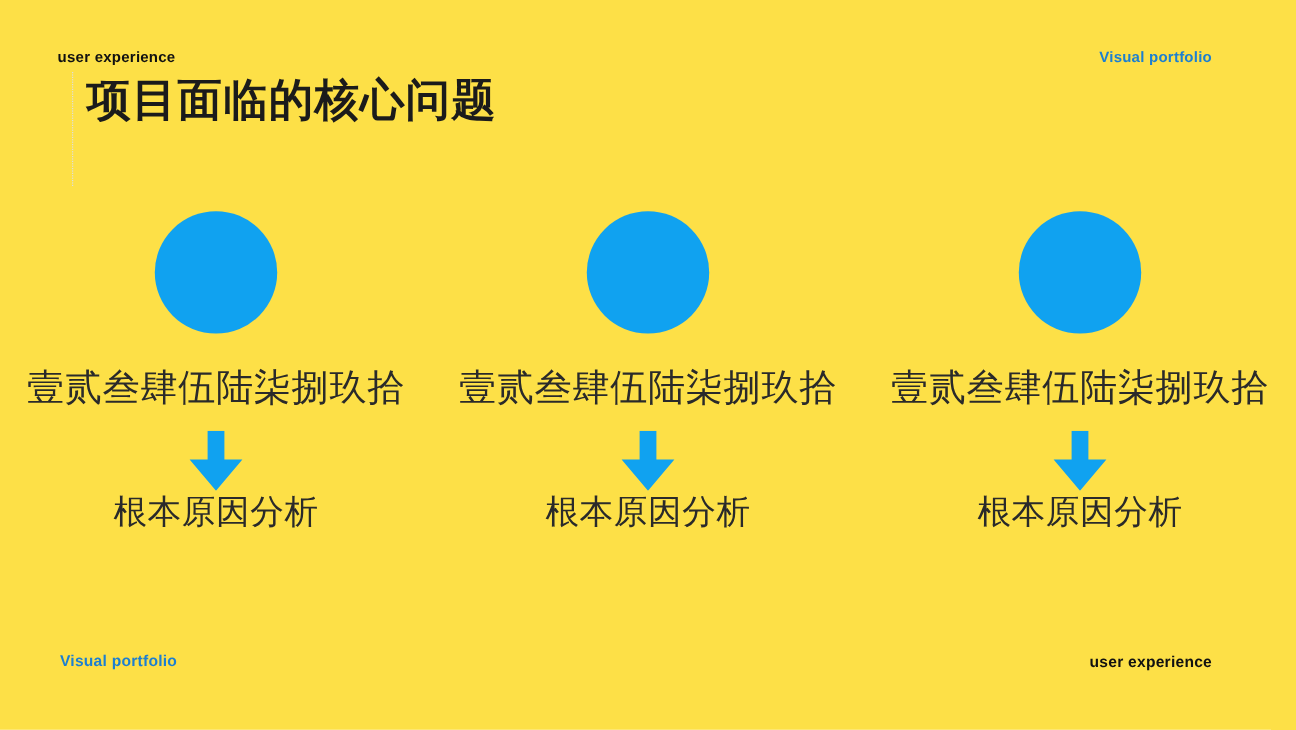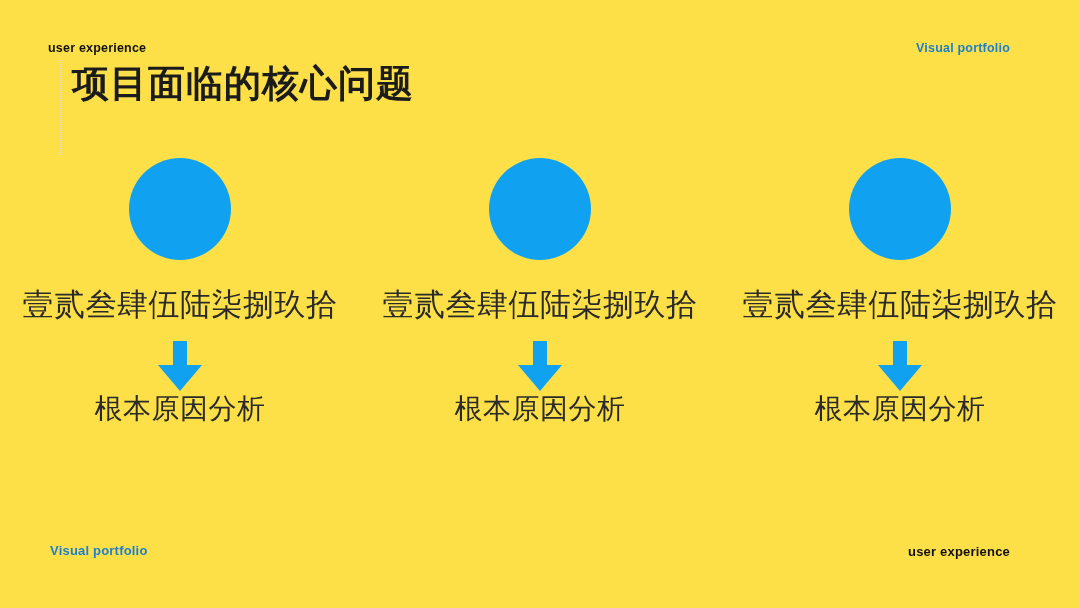--- a/index.html
+++ b/index.html
@@ -73,21 +73,21 @@
     color: #1b1b1b;
     letter-spacing: 1px;
     line-height: 1.2;
     white-space: nowrap;
   }
 
   
   .columns {
     position: absolute;
     left: 0;
-    top: 158px;
+    top: 176px;
     width: 1080px;
     display: flex;
   }
   .column {
     flex: 1 1 0;
     display: flex;
     flex-direction: column;
     align-items: center;
   }
 

